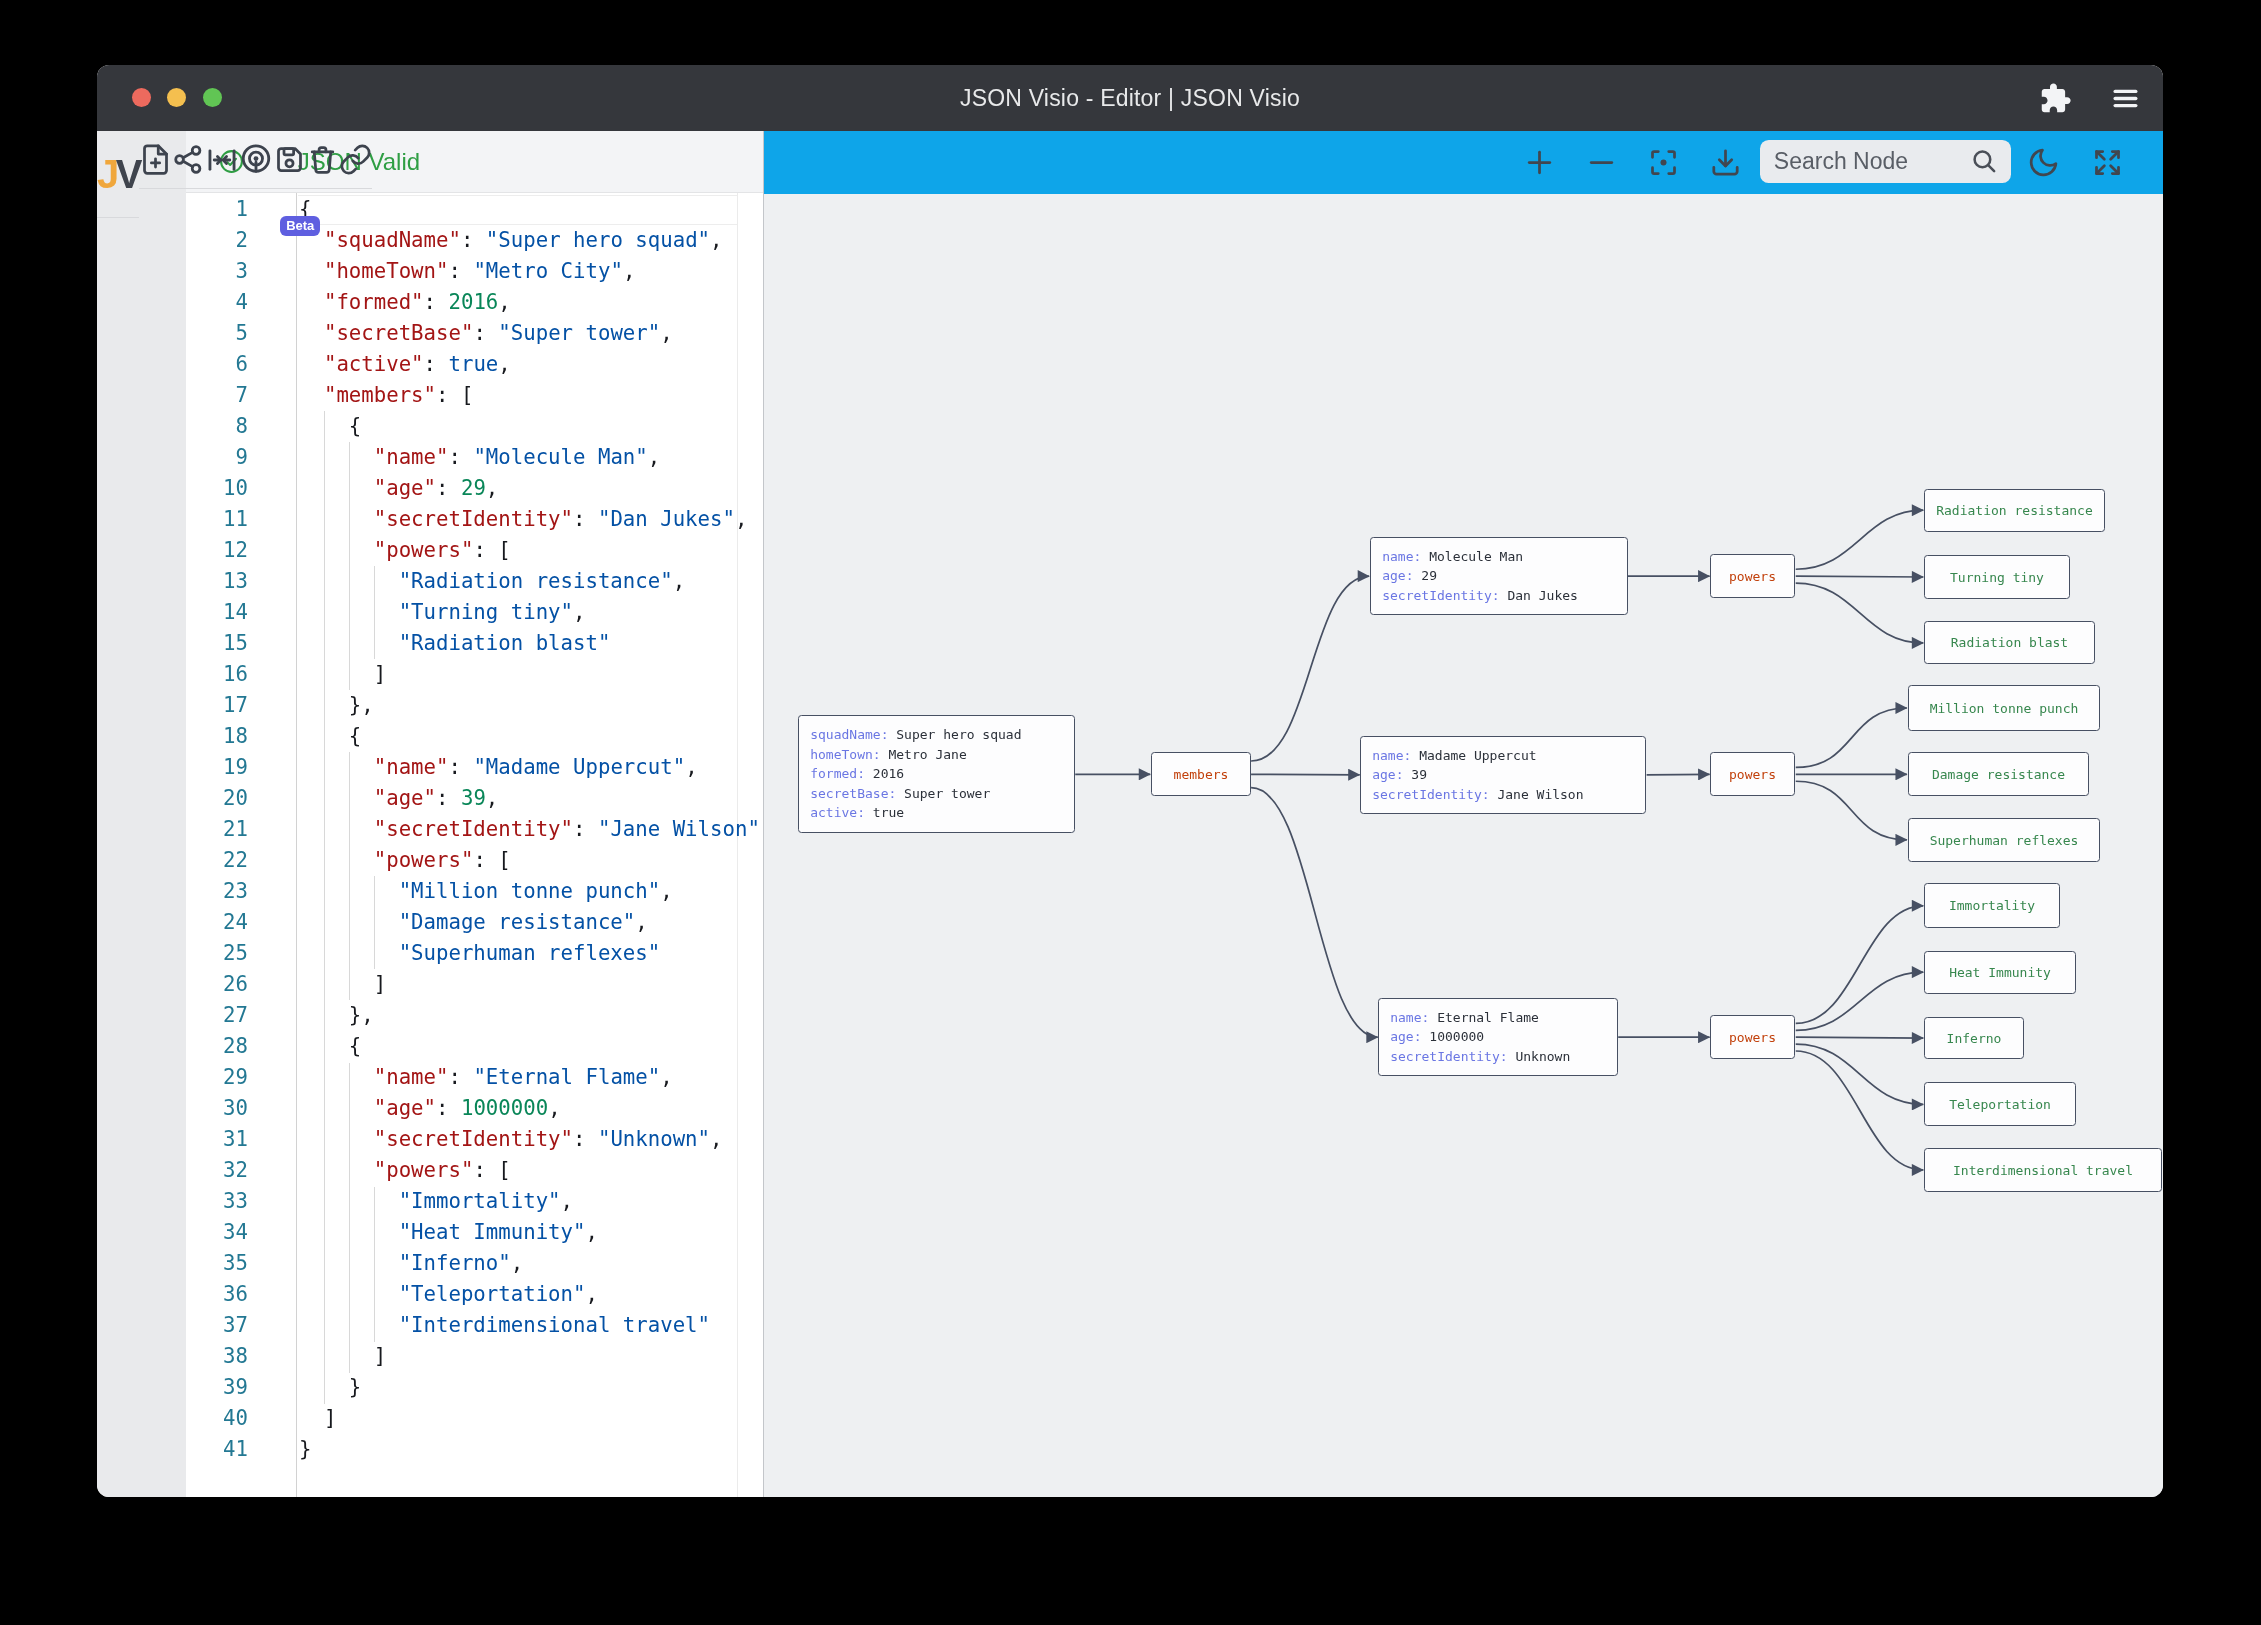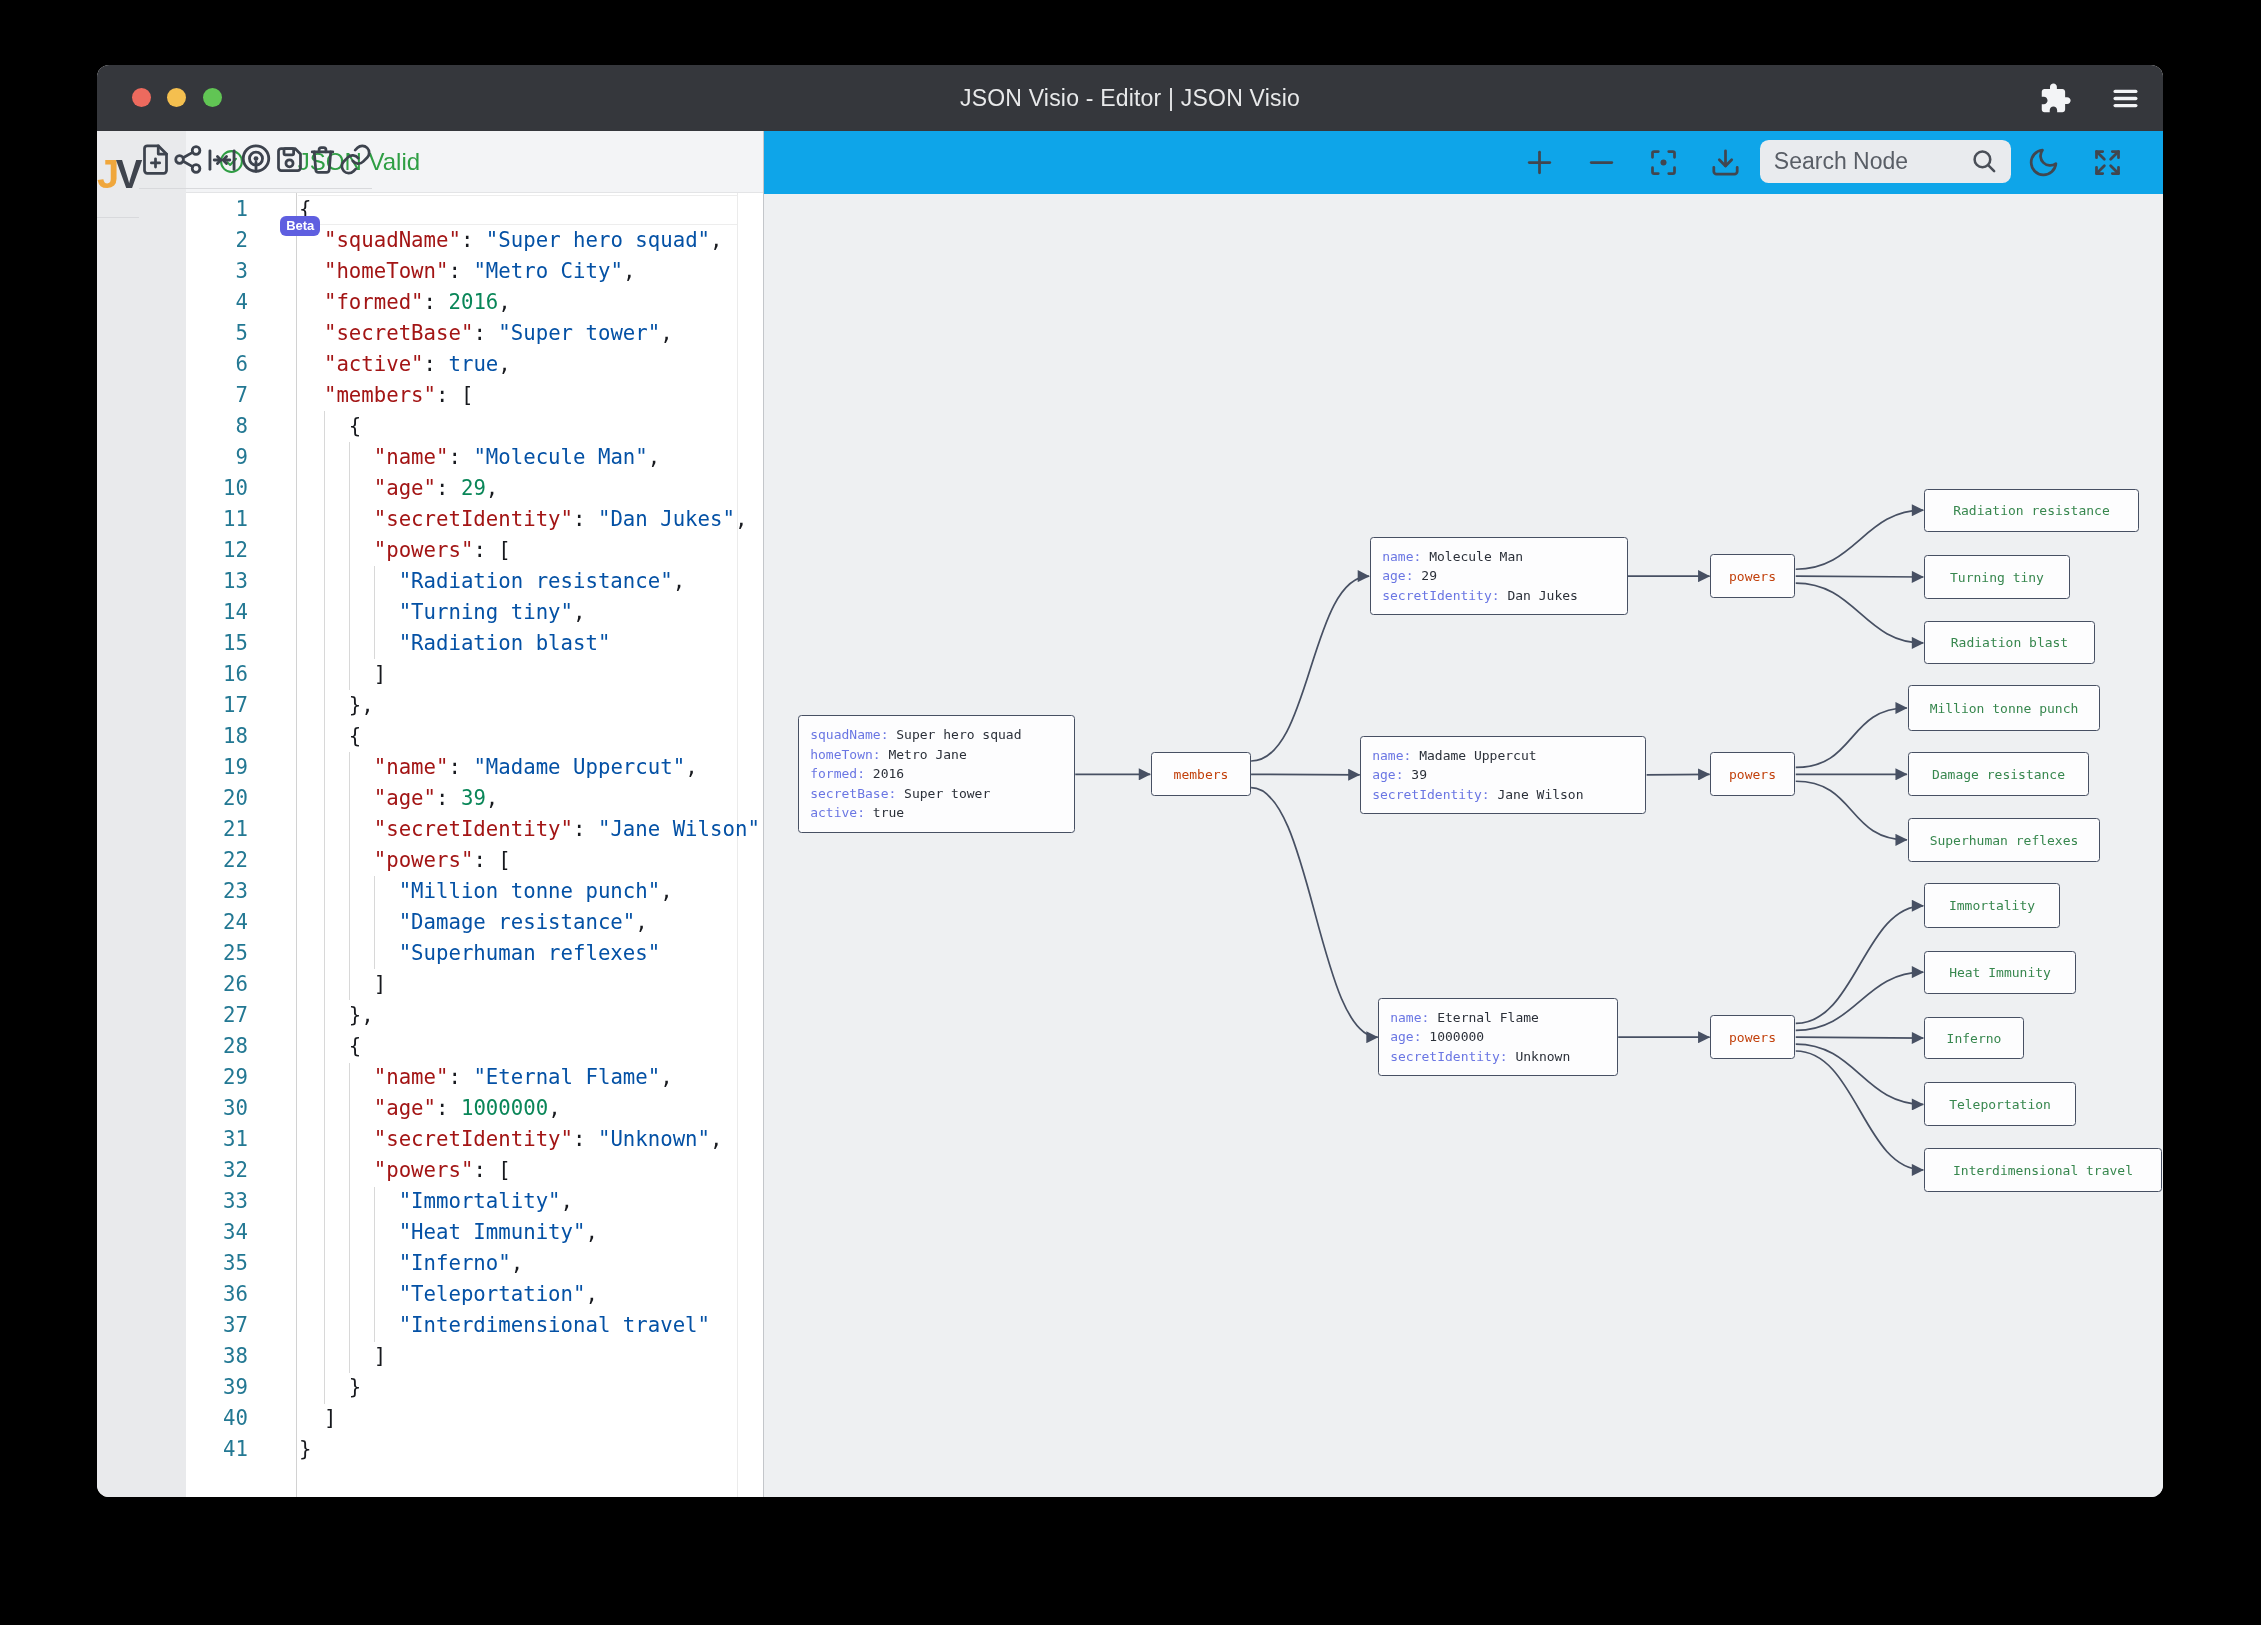--- a/index.html
+++ b/index.html
@@ -267,21 +267,21 @@
             <div class="row"><span class="k">secretIdentity: </span><span class="v">Jane Wilson</span></div>
           </div>
           <div class="node obj" style="left: 614px; top: 867px; width: 240px; height: 78px;">
             <div class="row"><span class="k">name: </span><span class="v">Eternal Flame</span></div>
             <div class="row"><span class="k">age: </span><span class="v">1000000</span></div>
             <div class="row"><span class="k">secretIdentity: </span><span class="v">Unknown</span></div>
           </div>
           <div class="node lab" style="left: 946px; top: 423px; width: 85px; height: 44px;">powers</div>
           <div class="node lab" style="left: 946px; top: 621px; width: 85px; height: 44px;">powers</div>
           <div class="node lab" style="left: 946px; top: 884px; width: 85px; height: 44px;">powers</div>
-          <div class="node leaf" style="left: 1160px; top: 358px; width: 215px; height: 43px;">Radiation resistance</div>
+          <div class="node leaf" style="left: 1160px; top: 358px; width: 181px; height: 43px;">Radiation resistance</div>
           <div class="node leaf" style="left: 1160px; top: 424px; width: 146px; height: 44px;">Turning tiny</div>
           <div class="node leaf" style="left: 1160px; top: 490px; width: 171px; height: 43px;">Radiation blast</div>
           <div class="node leaf" style="left: 1144px; top: 554px; width: 192px; height: 46px;">Million tonne punch</div>
           <div class="node leaf" style="left: 1144px; top: 621px; width: 181px; height: 44px;">Damage resistance</div>
           <div class="node leaf" style="left: 1144px; top: 687px; width: 192px; height: 44px;">Superhuman reflexes</div>
           <div class="node leaf" style="left: 1160px; top: 752px; width: 136px; height: 45px;">Immortality</div>
           <div class="node leaf" style="left: 1160px; top: 820px; width: 152px; height: 43px;">Heat Immunity</div>
           <div class="node leaf" style="left: 1160px; top: 886px; width: 100px; height: 42px;">Inferno</div>
           <div class="node leaf" style="left: 1160px; top: 951px; width: 152px; height: 44px;">Teleportation</div>
           <div class="node leaf" style="left: 1160px; top: 1017px; width: 238px; height: 44px;">Interdimensional travel</div>

